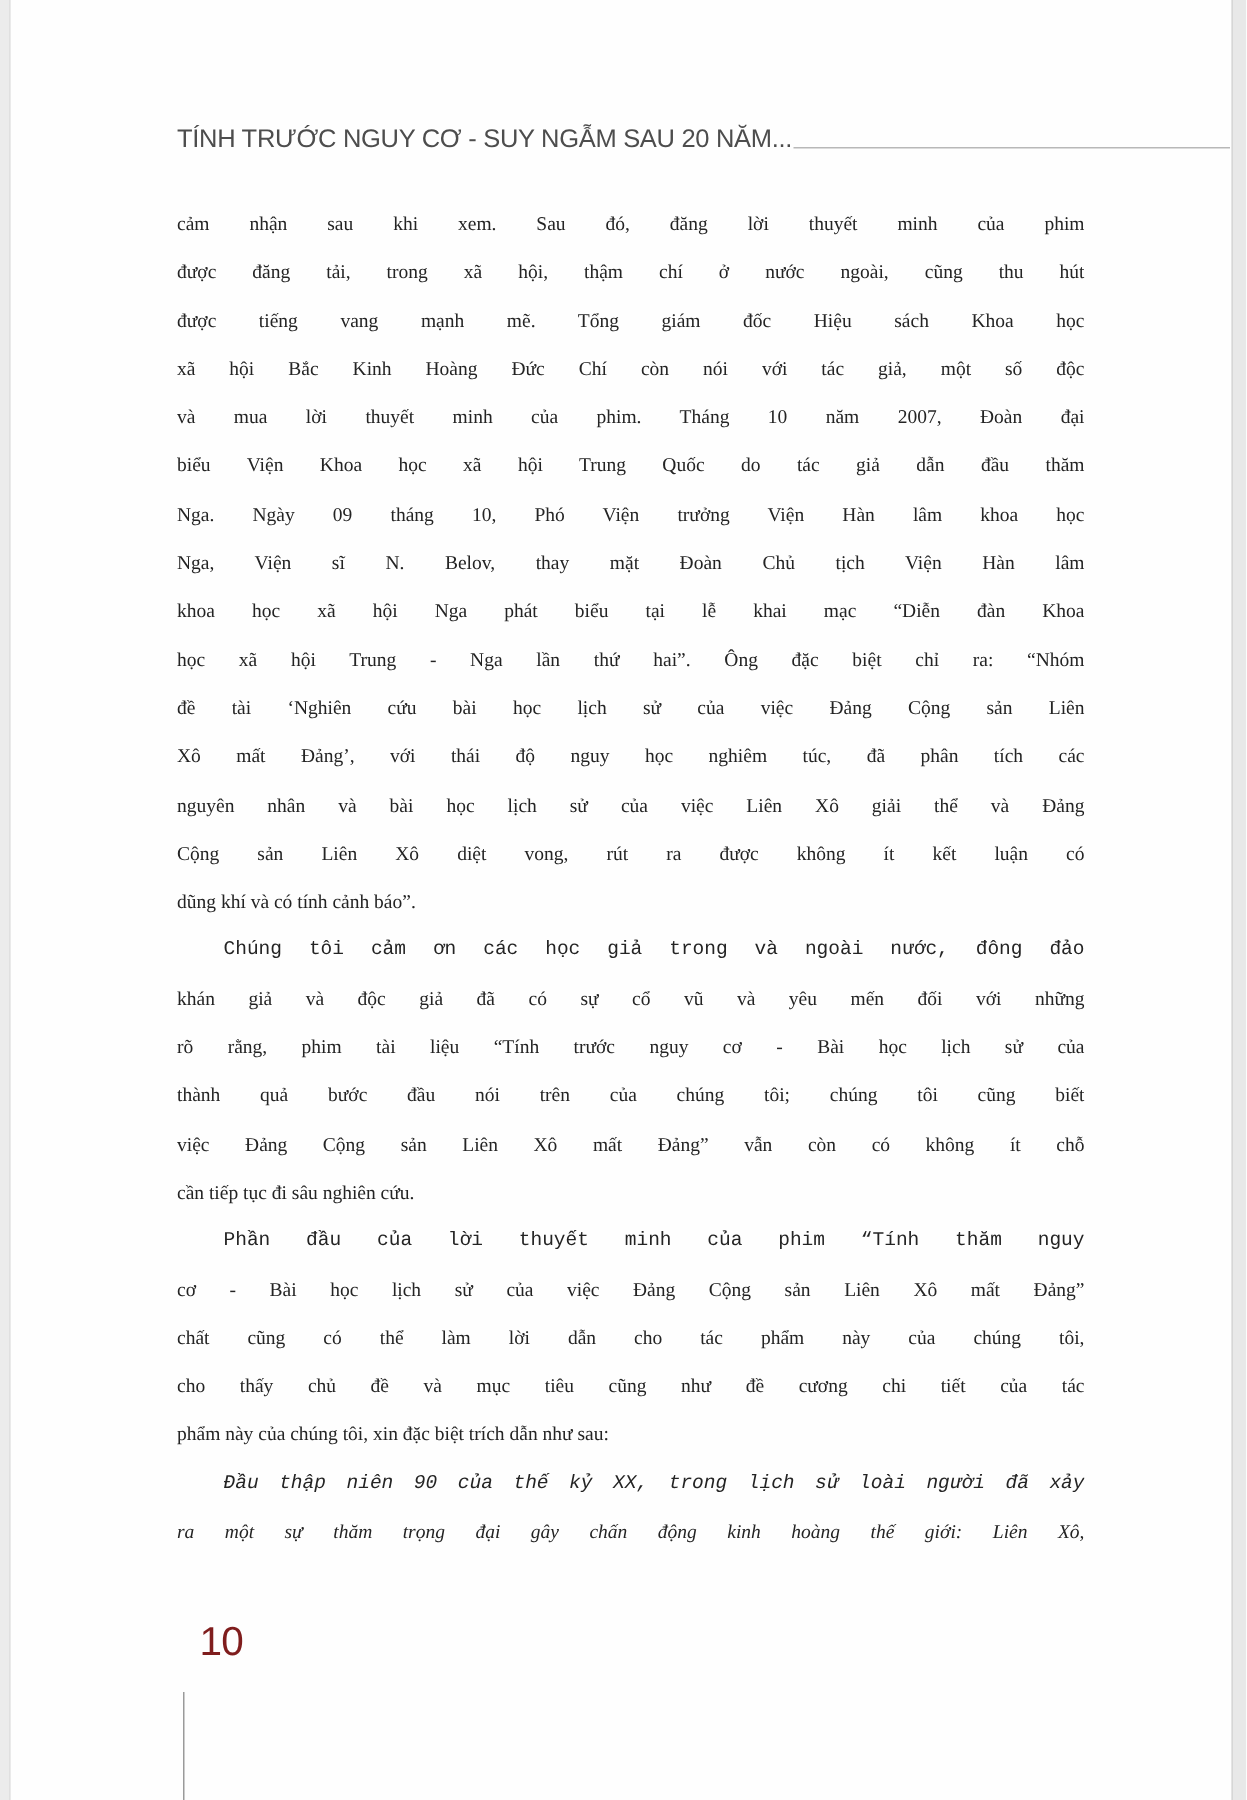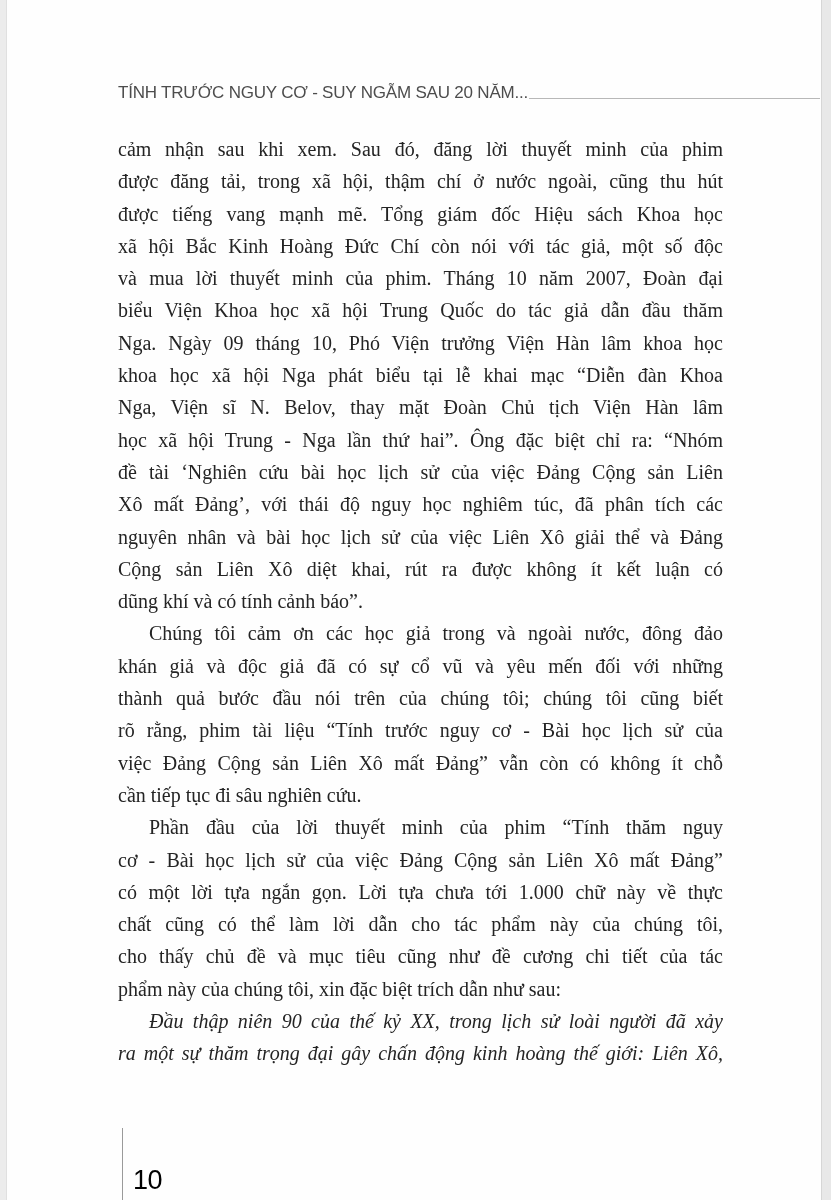--- a/index.html
+++ b/index.html
@@ -53,51 +53,51 @@
     border-bottom: 1px solid #b8b8b8;
     margin-left: 1px;
     margin-bottom: 3px;
   }
   
   .body-text {
     position: absolute;
     left: 118px;
     top: 133px;
     width: 605px;
-    font-size: 20px;
+    font-size: 13px;
     line-height: 32.3px;
     color: #242424;
   }
   .line {
     text-align: justify;
     text-align-last: justify;
     height: 32.3px;
     overflow: hidden;
     white-space: nowrap;
   }
   .line.para-end { text-align-last: left; }
-  .line.indent { text-indent: 31px; }
+  .line.indent { text-indent: 31px; font-family: Liberation Mono, monospace; }
   .line.italic { font-style: italic; }
   
   .folio-rule {
     position: absolute;
     left: 122px;
     top: 1128px;
     width: 1px;
     height: 72px;
     background: #9a9a9a;
   }
   .page-number {
     position: absolute;
     left: 133px;
-    top: 1165px;
+    top: 1079px;
     font-family: "Liberation Sans", sans-serif;
     font-size: 27px;
     letter-spacing: -0.5px;
-    color: #000000;
+    color: #7f1d1d;
   }
 </style>
 </head>
 <body>
 
 <div class="page">
   <div class="edge-left"></div>
   <div class="edge-right"></div>
 
   <div class="header">
@@ -106,37 +106,36 @@
   </div>
 
   <div class="body-text">
       <div class="line">cảm nhận sau khi xem. Sau đó, đăng lời thuyết minh của phim</div>
       <div class="line">được đăng tải, trong xã hội, thậm chí ở nước ngoài, cũng thu hút</div>
       <div class="line">được tiếng vang mạnh mẽ. Tổng giám đốc Hiệu sách Khoa học</div>
       <div class="line">xã hội Bắc Kinh Hoàng Đức Chí còn nói với tác giả, một số độc</div>
       <div class="line">và mua lời thuyết minh của phim. Tháng 10 năm 2007, Đoàn đại</div>
       <div class="line">biểu Viện Khoa học xã hội Trung Quốc do tác giả dẫn đầu thăm</div>
       <div class="line">Nga. Ngày 09 tháng 10, Phó Viện trưởng Viện Hàn lâm khoa học</div>
+      <div class="line">Nga, Viện sĩ N. Belov, thay mặt Đoàn Chủ tịch Viện Hàn lâm</div>
       <div class="line">khoa học xã hội Nga phát biểu tại lễ khai mạc “Diễn đàn Khoa</div>
-      <div class="line">Nga, Viện sĩ N. Belov, thay mặt Đoàn Chủ tịch Viện Hàn lâm</div>
       <div class="line">học xã hội Trung - Nga lần thứ hai”. Ông đặc biệt chỉ ra: “Nhóm</div>
       <div class="line">đề tài ‘Nghiên cứu bài học lịch sử của việc Đảng Cộng sản Liên</div>
       <div class="line">Xô mất Đảng’, với thái độ nguy học nghiêm túc, đã phân tích các</div>
       <div class="line">nguyên nhân và bài học lịch sử của việc Liên Xô giải thể và Đảng</div>
-      <div class="line">Cộng sản Liên Xô diệt khai, rút ra được không ít kết luận có</div>
+      <div class="line">Cộng sản Liên Xô diệt vong, rút ra được không ít kết luận có</div>
       <div class="line para-end">dũng khí và có tính cảnh báo”.</div>
       <div class="line indent">Chúng tôi cảm ơn các học giả trong và ngoài nước, đông đảo</div>
       <div class="line">khán giả và độc giả đã có sự cổ vũ và yêu mến đối với những</div>
+      <div class="line">rõ rằng, phim tài liệu “Tính trước nguy cơ - Bài học lịch sử của</div>
       <div class="line">thành quả bước đầu nói trên của chúng tôi; chúng tôi cũng biết</div>
-      <div class="line">rõ rằng, phim tài liệu “Tính trước nguy cơ - Bài học lịch sử của</div>
       <div class="line">việc Đảng Cộng sản Liên Xô mất Đảng” vẫn còn có không ít chỗ</div>
       <div class="line para-end">cần tiếp tục đi sâu nghiên cứu.</div>
       <div class="line indent">Phần đầu của lời thuyết minh của phim “Tính thăm nguy</div>
       <div class="line">cơ - Bài học lịch sử của việc Đảng Cộng sản Liên Xô mất Đảng”</div>
-      <div class="line">có một lời tựa ngắn gọn. Lời tựa chưa tới 1.000 chữ này về thực</div>
       <div class="line">chất cũng có thể làm lời dẫn cho tác phẩm này của chúng tôi,</div>
       <div class="line">cho thấy chủ đề và mục tiêu cũng như đề cương chi tiết của tác</div>
       <div class="line para-end">phẩm này của chúng tôi, xin đặc biệt trích dẫn như sau:</div>
       <div class="line italic indent">Đầu thập niên 90 của thế kỷ XX, trong lịch sử loài người đã xảy</div>
       <div class="line italic">ra một sự thăm trọng đại gây chấn động kinh hoàng thế giới: Liên Xô,</div>
     </div>
 
   <div class="folio-rule"></div>
   <div class="page-number">10</div>
 </div>

